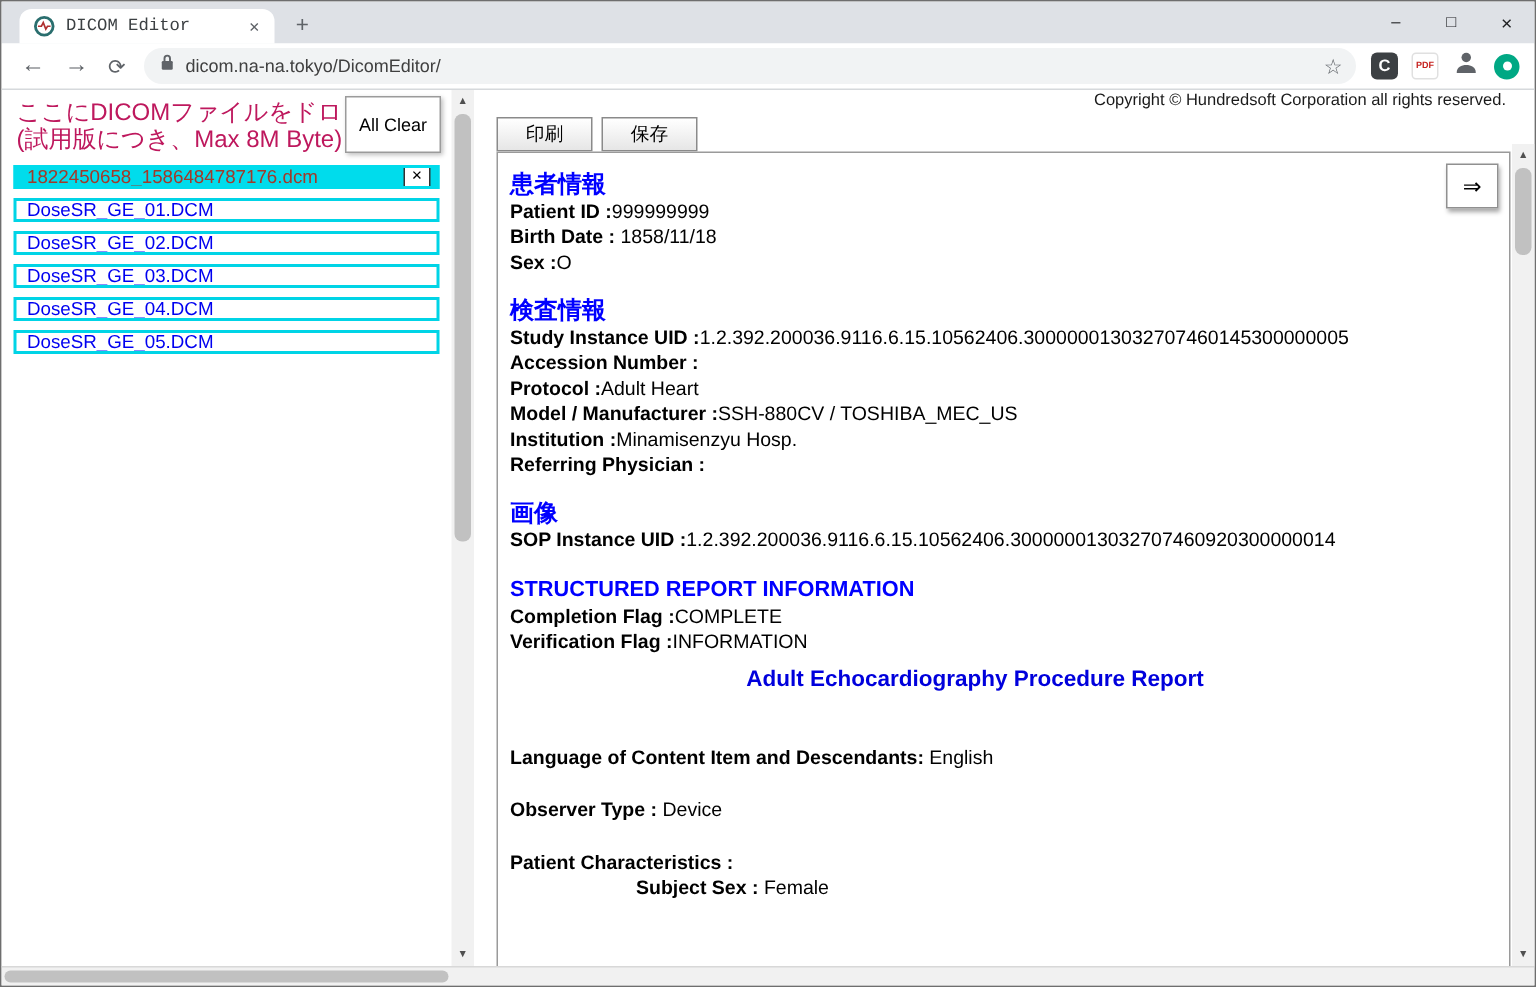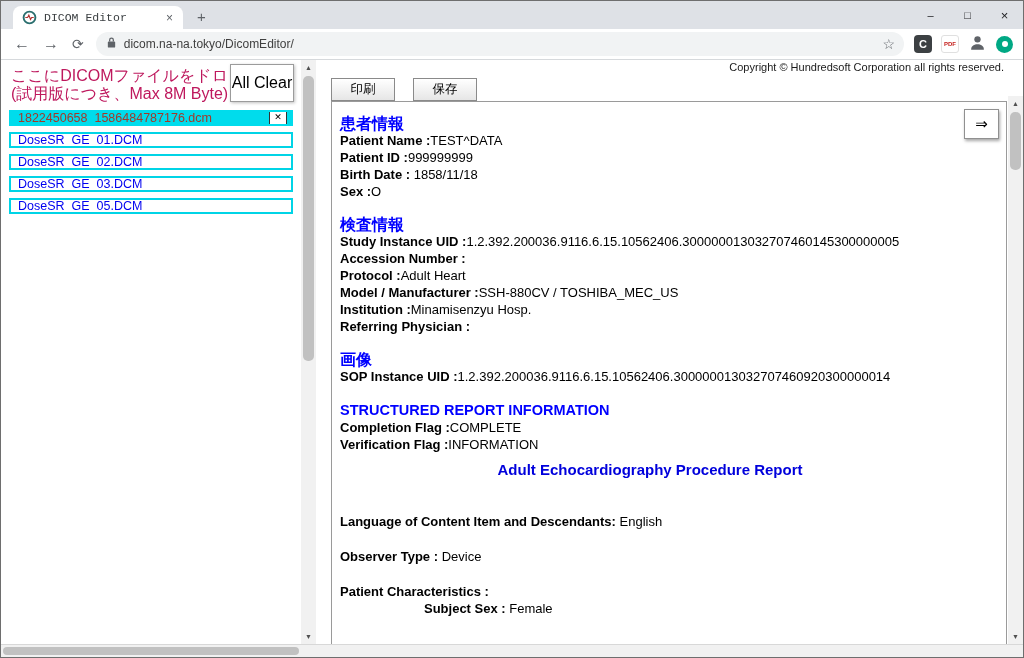--- a/index.html
+++ b/index.html
@@ -28,40 +28,40 @@
   .badge-c{width:18px;height:18px;background:#3c4043;border-radius:4px;color:#fff;font-size:11px;font-weight:bold;display:flex;align-items:center;justify-content:center;}
   .badge-pdf{width:18px;height:18px;background:#fff;border:1px solid #e0e0e0;border-radius:3px;color:#c5221f;font-size:6px;font-weight:bold;display:flex;align-items:center;justify-content:center;box-sizing:border-box;}
   .badge-green{width:17px;height:17px;background:#00a884;border-radius:50%;display:flex;align-items:center;justify-content:center;}
   .badge-green .dot{width:6px;height:6px;background:#fff;border-radius:50%;}
 
   
   .page{position:absolute;top:59px;left:0;width:1022px;height:584px;background:#fff;}
 
   .sidebar{position:absolute;left:0;top:0;width:300px;height:584px;}
   .hint{margin:7px 0 0 10px;font-size:16px;line-height:18px;color:#be185d;}
-  .all-clear{position:absolute;top:4px;right:7px;width:62px;height:36px;background:#fff;border:1px solid #9b9b9b;box-shadow:1px 1px 3px rgba(0,0,0,.25);font-size:16px;display:flex;align-items:center;justify-content:center;color:#000;}
+  .all-clear{position:absolute;top:4px;right:7px;width:62px;height:36px;background:#fff;border:1px solid #9b9b9b;box-shadow:1px 1px 3px rgba(0,0,0,.25);font-size:12px;display:flex;align-items:center;justify-content:center;color:#000;}
   .file-list{margin:7px 8px 0 8px;}
   .file-item{box-sizing:border-box;height:16px;border:2px solid #00d4e6;color:#0000f0;font-size:12.5px;display:flex;align-items:center;padding:0 4px 0 7px;margin-bottom:6px;background:#fff;white-space:nowrap;overflow:hidden;}
   .file-item.selected{background:#00dcec;border-color:#00dcec;color:#a13a2a;}
   .x-btn{margin-left:auto;width:16px;height:15px;background:#fff;border:1px solid #333;border-radius:2px;font-size:9px;line-height:13px;text-align:center;color:#000;flex:none;}
 
   
   .v-sb{position:absolute;width:15px;background:#f1f1f1;}
   .sb-arrow{height:15px;display:flex;align-items:center;justify-content:center;font-size:7px;color:#505050;}
   .sb-arrow.bottom{position:absolute;bottom:0;left:0;right:0;}
   .sb-thumb{position:absolute;left:2px;width:11px;background:#c1c1c1;border-radius:5px;}
   .sidebar-sb{left:300px;top:0;height:584px;}
   .main-sb{left:1007px;top:36px;height:548px;}
   .h-sb{position:absolute;left:0;top:643px;width:1022px;height:13px;background:#f1f1f1;border-top:1px solid #d8d8d8;box-sizing:border-box;}
   .h-thumb{position:absolute;left:2px;top:2px;width:296px;height:8px;background:#c1c1c1;border-radius:4px;}
 
   
   .main{position:absolute;left:315px;top:0;width:692px;height:584px;}
   .copyright{height:13px;text-align:right;font-size:11px;color:#1a1a1a;padding:1px 4px 0 0;}
-  .tab-buttons{margin:4px 0 0 15px;height:23px;display:flex;gap:18px;text-align:center;}
+  .tab-buttons{margin:4px 0 0 15px;height:23px;display:flex;gap:6px;text-align:center;}
   .tb{width:64px;height:23px;border:1px solid #8a8a8a;background:linear-gradient(#ffffff,#e6e6e6);font-size:12.5px;display:flex;align-items:center;justify-content:center;color:#000;box-sizing:border-box;}
   .report-box{position:relative;margin-left:15px;width:676px;height:548px;border:1px solid #9a9a9a;background:#fff;overflow:hidden;box-sizing:border-box;}
   .toggle-btn{position:absolute;top:7px;right:7px;width:33px;height:28px;border:1px solid #909090;background:#fff;box-shadow:1px 2px 3px rgba(0,0,0,.35);font-size:15px;display:flex;align-items:center;justify-content:center;color:#000;}
   .report-content{padding:13px 46px 0 8px;font-size:13px;color:#000;}
   .r-line{line-height:17px;white-space:nowrap;}
   .lbl{font-weight:bold;}
   .sec-title{color:#0000ff;font-weight:bold;line-height:17px;font-size:16px;}
   .sec-gap{margin-top:16px;}
   .sr-title{font-size:14.5px;line-height:18px;}
   .big-title{color:#0000dc;font-weight:bold;font-size:15px;text-align:center;line-height:30px;margin-top:2px;white-space:nowrap;}
@@ -138,20 +138,23 @@
         <div class="file-item">
             <span>DoseSR_GE_01.DCM</span>
           </div>
         <div class="file-item">
             <span>DoseSR_GE_02.DCM</span>
           </div>
         <div class="file-item">
             <span>DoseSR_GE_03.DCM</span>
           </div>
         <div class="file-item">
+            <span>DoseSR_GE_04.DCM</span>
+          </div>
+        <div class="file-item">
             <span>DoseSR_GE_05.DCM</span>
           </div>
       </div>
     </div>
 
     <div class="v-sb sidebar-sb">
       <div class="sb-arrow">▲</div>
       <div class="sb-thumb" style="top:16px;height:285px;"></div>
       <div class="sb-arrow bottom">▼</div>
     </div>
@@ -161,21 +164,20 @@
       <div class="tab-buttons">
         <div class="tb">印刷</div>
         <div class="tb">保存</div>
       </div>
 
       <div class="report-box">
         <div class="toggle-btn">⇒</div>
         <div class="report-content">
 
           <div class="sec-title">患者情報</div>
-          <div class="r-line"><span class="lbl">Patient Name :</span><span>TEST^DATA</span></div>
           <div class="r-line"><span class="lbl">Patient ID :</span><span>999999999</span></div>
           <div class="r-line"><span class="lbl">Birth Date : </span><span>1858/11/18</span></div>
           <div class="r-line"><span class="lbl">Sex :</span><span>O</span></div>
 
           <div class="sec-title sec-gap">検査情報</div>
           <div class="r-line"><span class="lbl">Study Instance UID :</span><span>1.2.392.200036.9116.6.15.10562406.300000013032707460145300000005</span></div>
           <div class="r-line"><span class="lbl">Accession Number :</span><span></span></div>
           <div class="r-line"><span class="lbl">Protocol :</span><span>Adult Heart</span></div>
           <div class="r-line"><span class="lbl">Model / Manufacturer :</span><span>SSH-880CV / TOSHIBA_MEC_US</span></div>
           <div class="r-line"><span class="lbl">Institution :</span><span>Minamisenzyu Hosp.</span></div>

